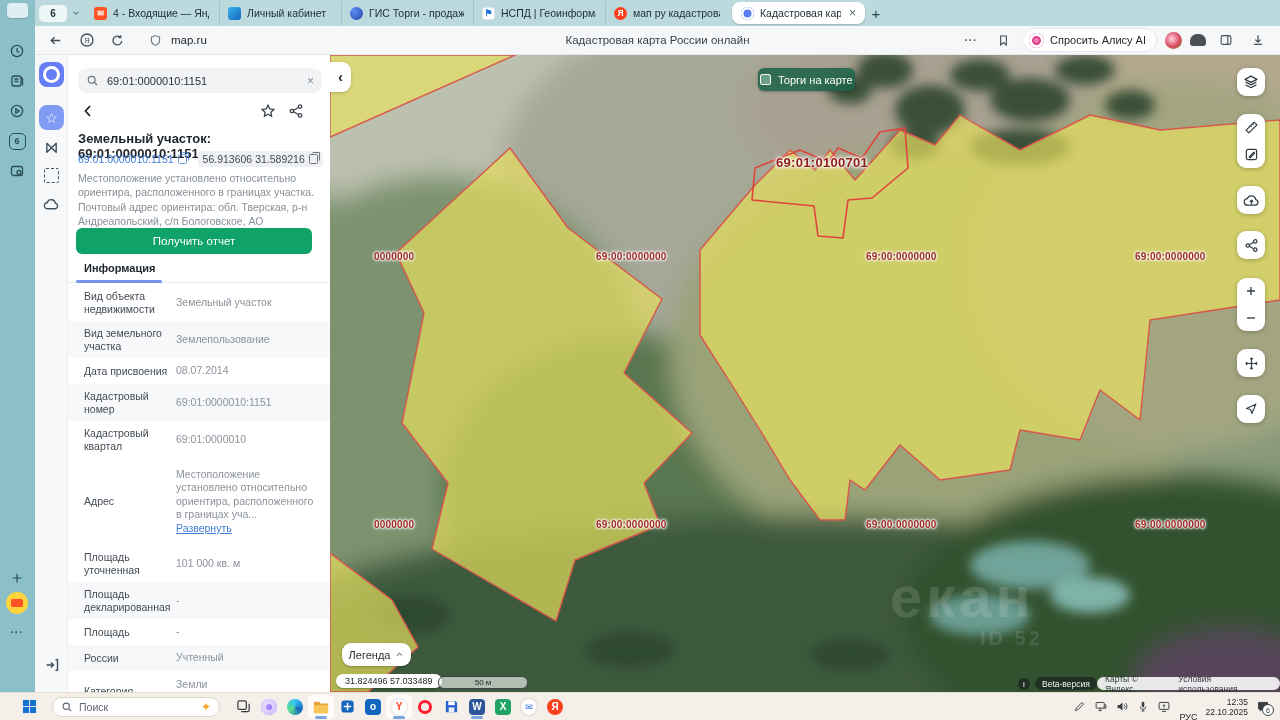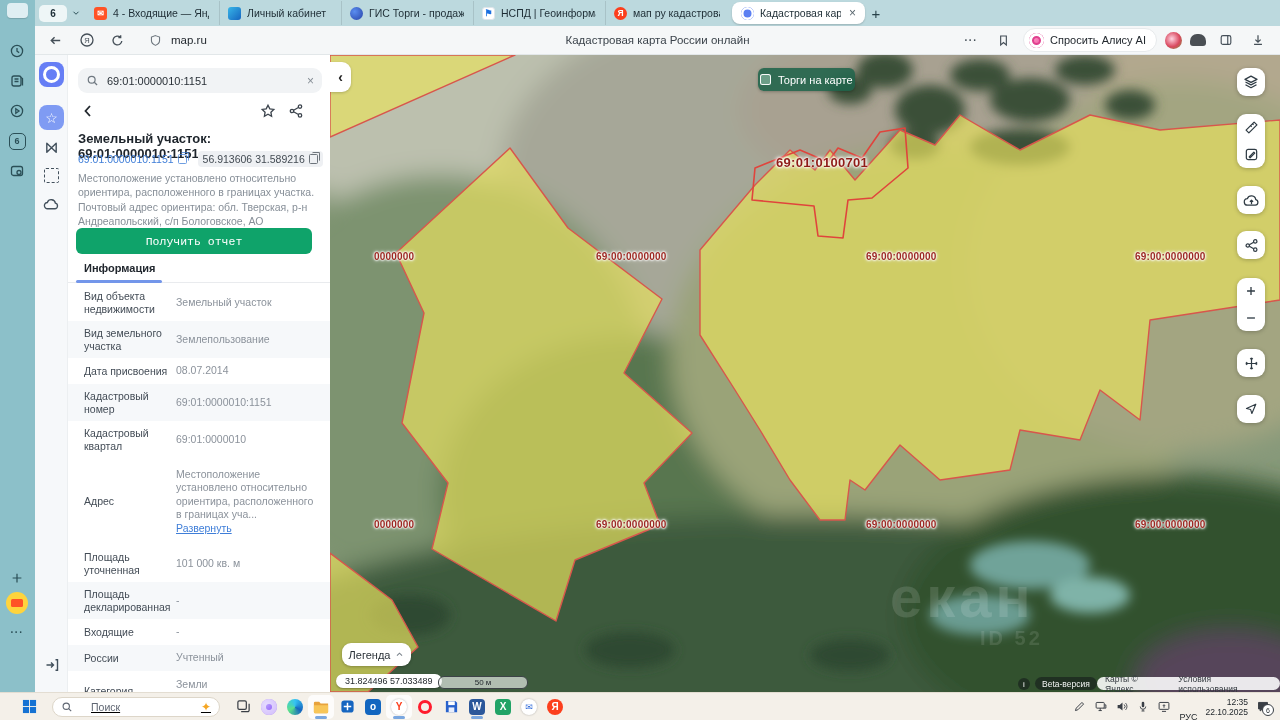--- a/index.html
+++ b/index.html
@@ -56,21 +56,21 @@
   .searchbox input{border:0;background:transparent;outline:none;font-size:11px;color:#2a3138;flex:1;font-family:"Liberation Sans",sans-serif;}
   .p-actions{position:absolute;left:10px;top:48px;width:244px;height:20px;}
   .p-title{position:absolute;left:10px;top:76px;width:246px;font-size:13px;font-weight:700;color:#1d242b;}
   .chips{position:absolute;left:10px;top:96px;display:flex;gap:6px;align-items:center;}
   .chip{display:flex;align-items:center;gap:4px;font-size:10.5px;border-radius:4px;padding:2px 5px;}
   .chip.link{color:#3f7ed8;padding-left:0;}
   .chip.gray{background:#eef0f3;color:#434b53;}
   .copyic{width:7px;height:8px;border:1.2px solid currentColor;border-radius:1.5px;position:relative;opacity:.75;}
   .copyic:before{content:"";position:absolute;left:2px;top:-3px;width:7px;height:8px;border:1.2px solid currentColor;border-radius:1.5px;border-left:0;border-bottom:0;}
   .p-desc{position:absolute;left:10px;top:116px;width:243px;font-size:10.5px;line-height:14.4px;color:#878f98;}
-  .report-btn{position:absolute;left:8px;top:173px;width:236px;height:26px;background:#0fa36a;border-radius:6px;color:#fff;font-size:11.5px;display:flex;align-items:center;justify-content:center;font-family:Liberation Mono, monospace;}
+  .report-btn{position:absolute;left:8px;top:173px;width:236px;height:26px;background:#0fa36a;border-radius:6px;color:#fff;font-size:11.5px;display:flex;align-items:center;justify-content:center;}
   .p-tab{position:absolute;left:0;top:201px;width:262px;height:27px;border-bottom:1px solid #e9ebee;box-sizing:border-box;}
   .p-tab .lbl{position:absolute;left:16px;top:6px;font-size:11px;font-weight:700;color:#21272e;}
   .p-tab .ul{position:absolute;left:8px;top:24px;width:86px;height:3px;background:#7396ea;border-radius:2px;}
   .tbl{position:absolute;left:0;top:229px;width:262px;}
   .row{display:flex;align-items:center;padding:0 10px 0 16px;box-sizing:border-box;width:262px;}
   .row.alt{background:#f6f8fa;}
   .row .k{width:92px;flex:none;font-size:10.5px;color:#434c56;line-height:13px;}
   .row .v{flex:1;font-size:10.5px;color:#8b929b;line-height:13.5px;}
   .row .v a{color:#3f7ed8;text-decoration:underline;}
 
@@ -90,21 +90,21 @@
   .infocirc{position:absolute;left:688px;top:623px;width:12px;height:12px;border-radius:50%;background:rgba(25,36,30,.72);color:#fff;font-size:8px;display:flex;align-items:center;justify-content:center;}
   .attrpill{position:absolute;left:767px;top:622px;height:13px;background:rgba(255,255,255,.88);border-radius:7px;padding:0 8px;display:flex;align-items:center;gap:10px;font-size:8.5px;color:#33393f;}
   .wm1{position:absolute;left:560px;top:508px;font-size:58px;font-weight:800;color:rgba(255,255,255,.13);letter-spacing:4px;}
   .wm2{position:absolute;left:650px;top:572px;font-size:20px;font-weight:800;color:rgba(255,255,255,.11);letter-spacing:3px;}
 
   
   .taskbar{left:0;top:692px;width:1280px;height:28px;background:#f4f0e9;border-top:1px solid #e3ddd2;display:flex;align-items:center;box-sizing:border-box;}
   .tb-item{width:26px;height:24px;display:flex;align-items:center;justify-content:center;position:relative;flex:none;}
   .tb-item .under{position:absolute;bottom:0;left:7px;width:12px;height:3px;border-radius:2px;background:#7aa7e0;}
   .tb-item.hl{background:rgba(255,255,255,.8);border-radius:5px;}
-  .tb-search{width:168px;height:20px;background:#fff;border:1px solid #ddd6c9;border-radius:11px;display:flex;align-items:center;gap:18px;padding:0 8px;box-sizing:border-box;margin:0 10px;flex:none;text-decoration:underline;}
+  .tb-search{width:168px;height:20px;background:#fff;border:1px solid #ddd6c9;border-radius:11px;display:flex;align-items:center;gap:6px;padding:0 8px;box-sizing:border-box;margin:0 10px;flex:none;}
   .tb-search .ph{font-size:10.5px;color:#5f6672;flex:1;}
   .spark{color:#f5a623;font-size:12px;}
   .appletter{width:16px;height:16px;border-radius:4px;display:flex;align-items:center;justify-content:center;font-size:10px;font-weight:700;color:#fff;}
   .tray{margin-left:auto;display:flex;align-items:center;gap:8px;padding-right:6px;}
   .tray .g{color:#3a3f46;display:flex;align-items:center;}
   .lang{font-size:9px;color:#23292e;margin-top:20px;}
   .clockbox{text-align:right;font-size:8.5px;line-height:10px;color:#23292e;}
   .badge{position:absolute;right:-4px;bottom:-3px;width:10px;height:10px;border-radius:50%;background:#fff;border:1px solid #3a3f46;font-size:7px;display:flex;align-items:center;justify-content:center;color:#23292e;}
 </style>
 </head>
@@ -343,21 +343,21 @@
       </div>
       <div class="row" style="height:37px">
           <span class="k">Площадь уточненная</span>
           <span class="v">101 000 кв. м</span>
         </div>
       <div class="row alt" style="height:37px">
           <span class="k">Площадь декларированная</span>
           <span class="v">-</span>
         </div>
       <div class="row" style="height:26px">
-          <span class="k">Входящие</span>
+          <span class="k">Площадь</span>
           <span class="v">-</span>
         </div>
       <div class="row alt" style="height:26px">
           <span class="k">России</span>
           <span class="v">Учтенный</span>
         </div>
       <div class="row" style="height:40px">
           <span class="k">Категория</span>
           <span class="v">Земли сельскохозяйственного</span>
         </div>

